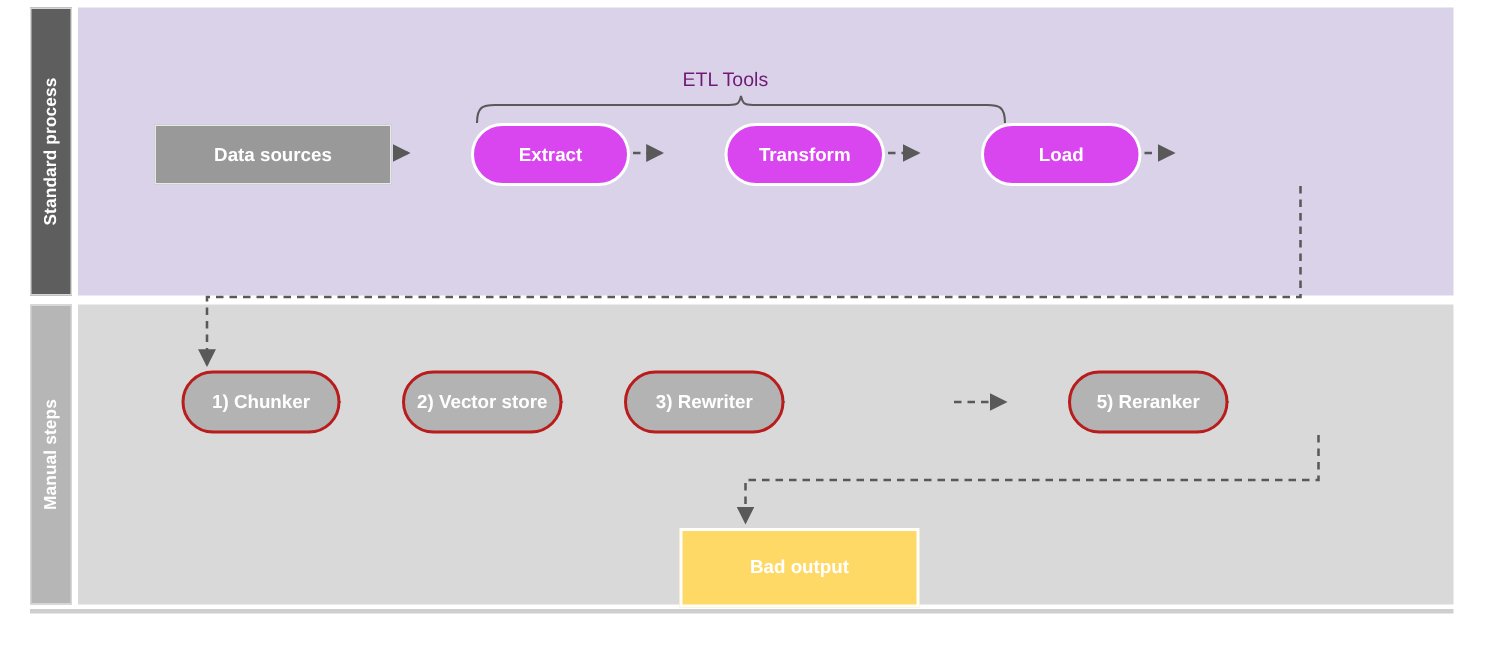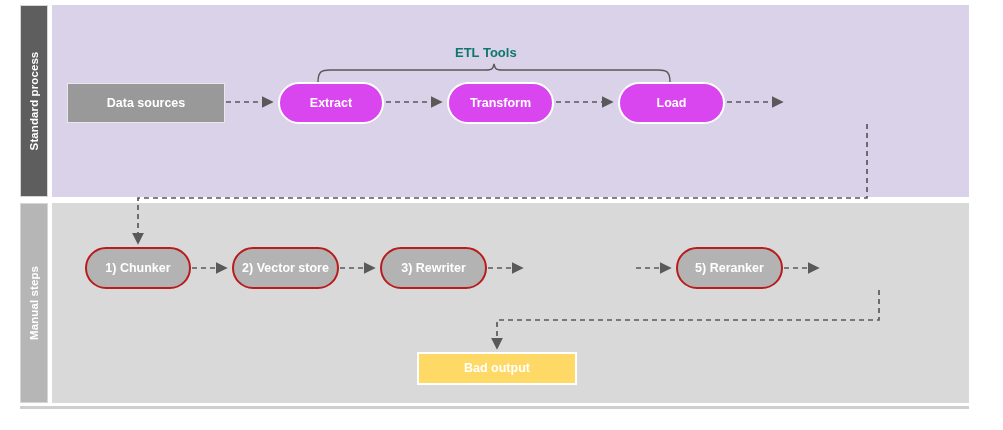--- a/index.html
+++ b/index.html
@@ -74,20 +74,21 @@
     box-sizing: border-box;
     display: flex;
     align-items: center;
     justify-content: center;
     text-align: center;
     color: #ffffff;
     font-weight: bold;
     font-size: 12.5px;
     line-height: 1.15;
     padding: 2px 6px;
+    margin-left: 36px;
   }
   .node.rect-gray {
     background: #999999;
     border: 1px solid #e8e8e8;
   }
   .node.pill-purple {
     background: #d946ef;
     border: 2px solid #ffffff;
     border-radius: 999px;
   }
@@ -106,22 +107,22 @@
     position: absolute;
     left: 0; top: 0;
     width: 1003px; height: 430px;
     pointer-events: none;
   }
 
   
   .bracket-label {
     position: absolute;
     font-size: 13px;
-    font-weight: bold;
-    color: #0f766e;
+    font-weight: normal;
+    color: #701a75;
     white-space: nowrap;
   }
 </style>
 </head>
 <body>
 
 <div id="canvas">
 
   <div class="lane-body top"></div>
   <div class="lane-body bottom"></div>
@@ -185,15 +186,15 @@
   <div class="node pill-gray" style="left:85px; top:247px; width:106px; height:42px;">1) Chunker</div>
 
   <div class="node pill-gray" style="left:232px; top:247px; width:107px; height:42px;">2) Vector store</div>
 
   <div class="node pill-gray" style="left:380px; top:247px; width:107px; height:42px;">3) Rewriter</div>
 
 
   <div class="node pill-gray" style="left:676px; top:247px; width:107px; height:42px;">5) Reranker</div>
 
 
-  <div class="node rect-yellow" style="left:417px; top:352px; width:160px; height:33px;">Bad output</div>
+  <div class="node rect-yellow" style="left:417px; top:352px; width:160px; height:53px;">Bad output</div>
 
 </div>
 
 </body></html>

